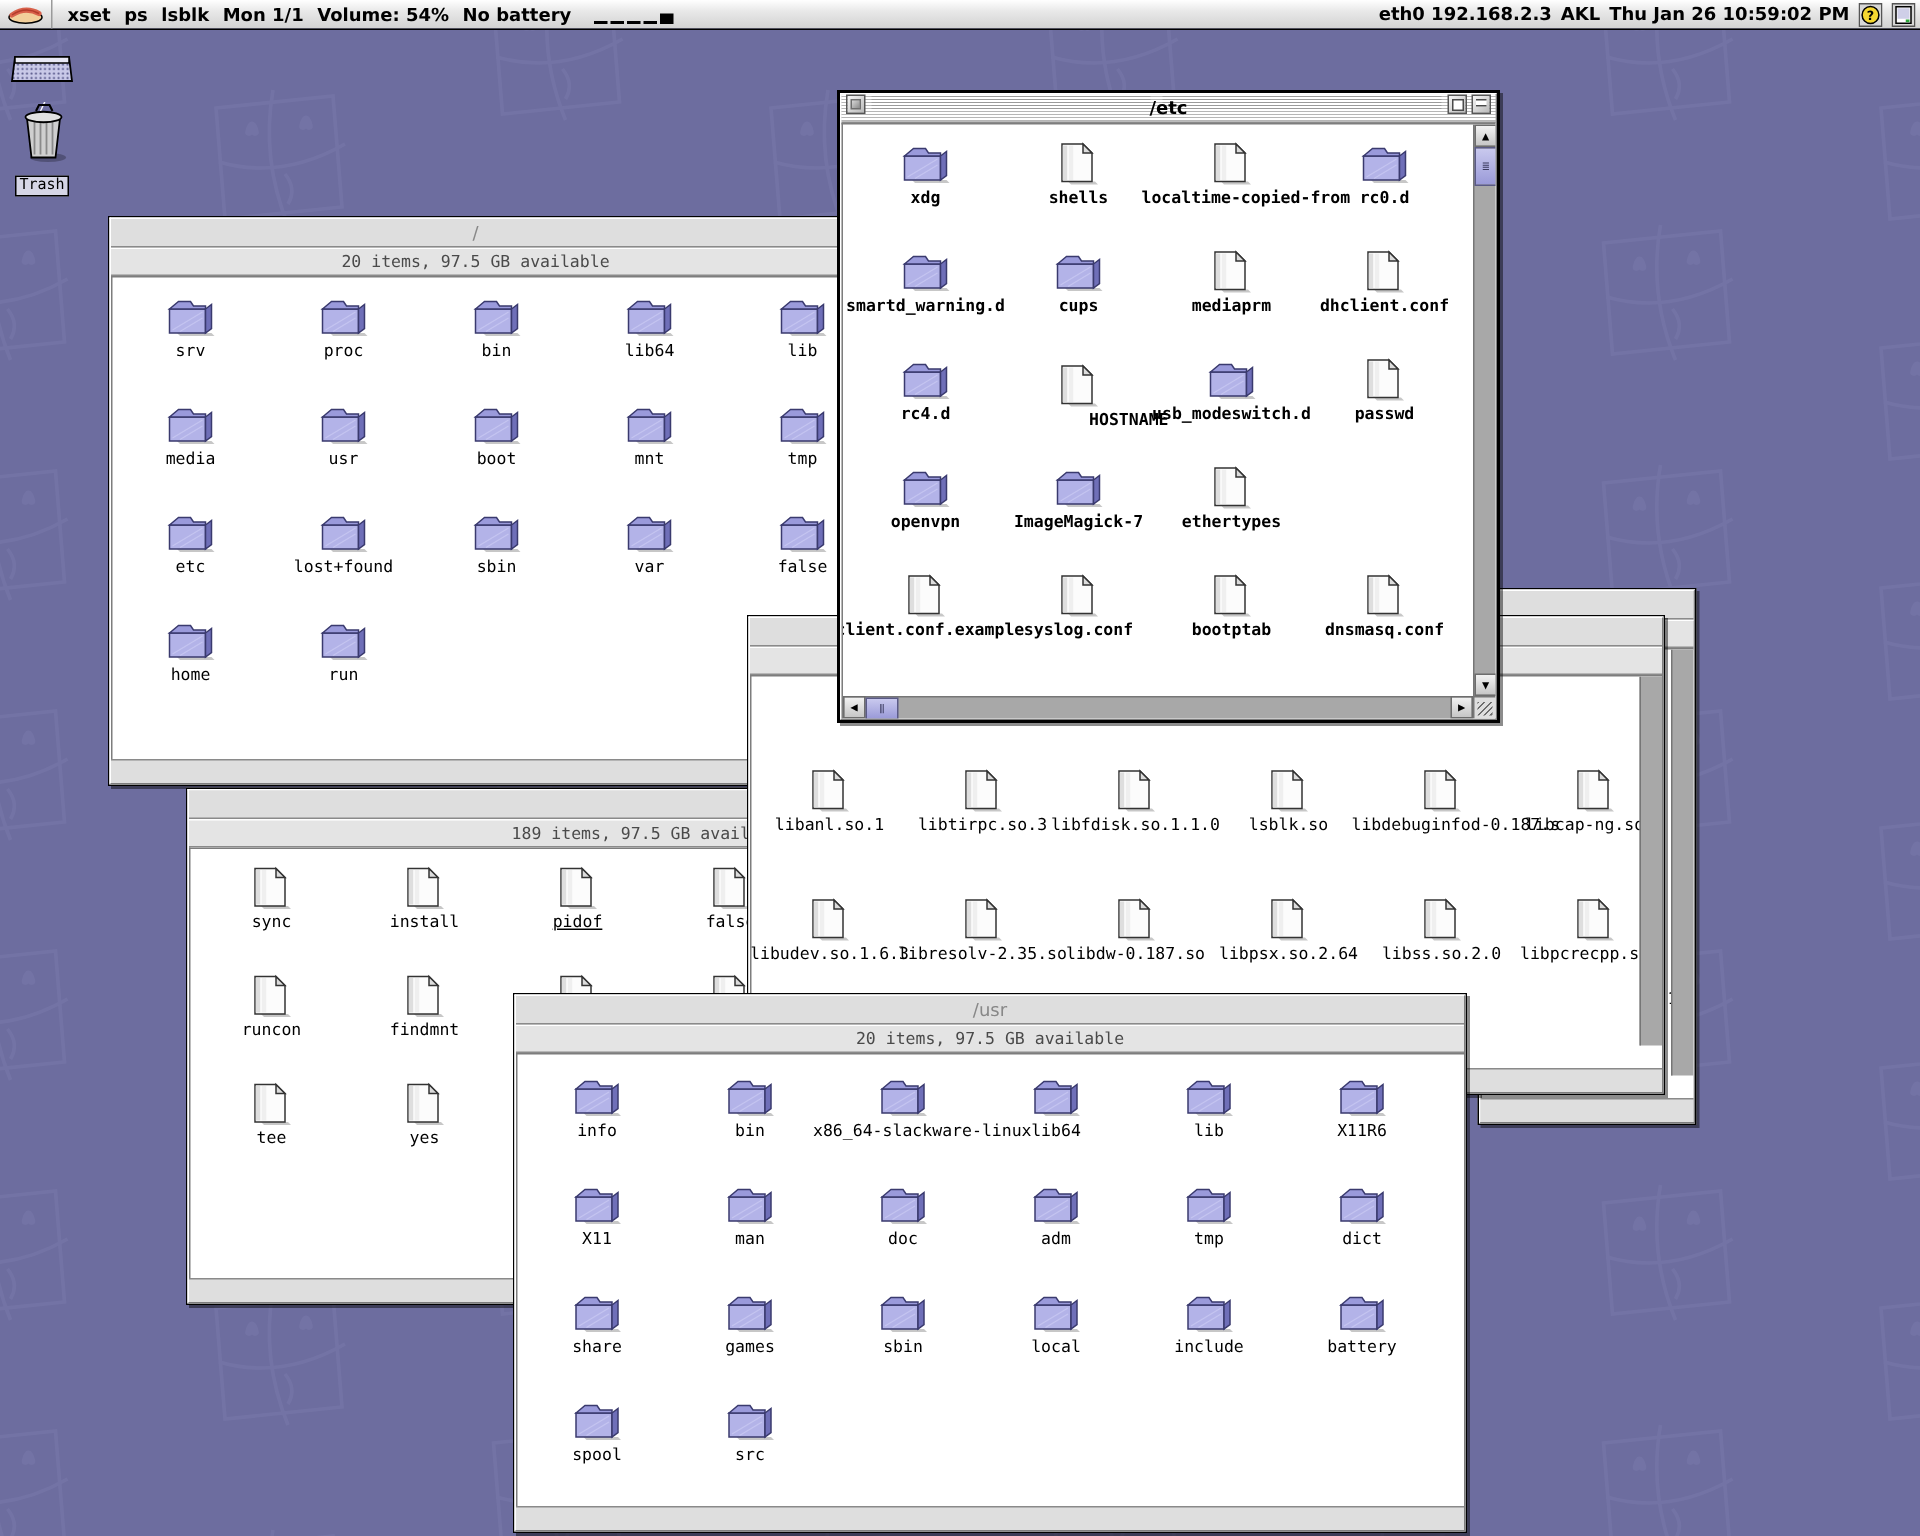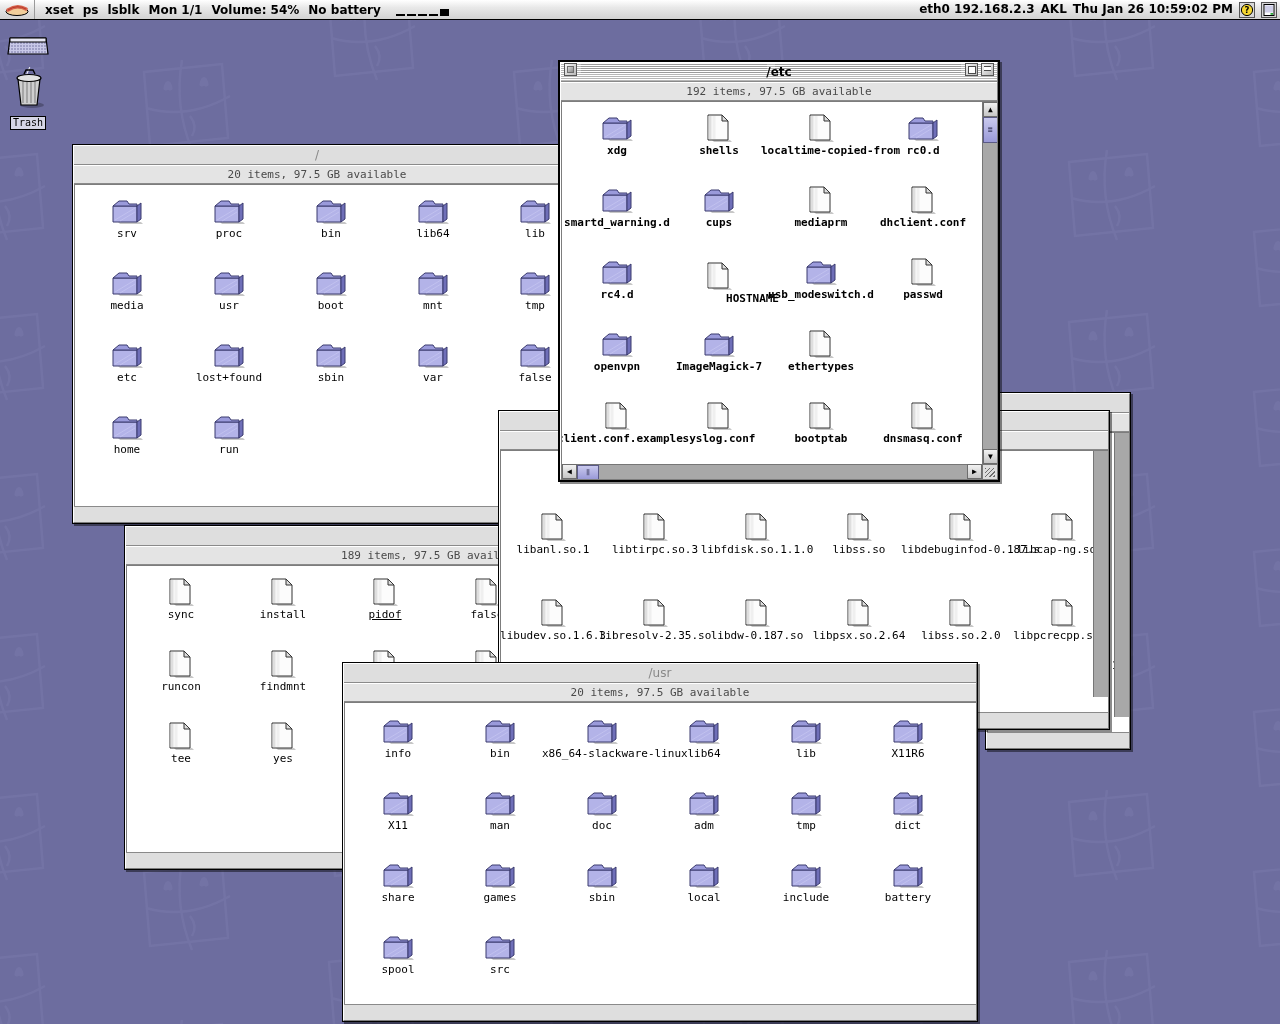--- a/index.html
+++ b/index.html
@@ -1413,21 +1413,21 @@
             <div class="fitem" style="left: 298px; top: 58px;">
               <div class="gi">
                 <svg width="34" height="32" viewBox="0 0 34 32">
     <path d="M10 28 L28 28 L30 30 L12 30 Z" fill="#000" opacity=".22"></path>
     <path d="M6 3 L20 3 L26 9 L26 28 L6 28 Z" fill="#fcfcfc" stroke="#333" stroke-width="1"></path>
     <path d="M20 3 L20 9 L26 9 Z" fill="#dcdcdc" stroke="#333" stroke-width="1"></path>
     <path d="M8 4 L8 27" stroke="#dedede" stroke-width="3"></path>
     <path d="M12 4 L12 27" stroke="#efefef" stroke-width="3"></path>
   </svg>
               </div>
-              <div class="nm">libss.so</div>
+              <div class="nm">lsblk.so</div>
             </div>
             <div class="fitem" style="left: 400px; top: 58px;">
               <div class="gi">
                 <svg width="34" height="32" viewBox="0 0 34 32">
     <path d="M10 28 L28 28 L30 30 L12 30 Z" fill="#000" opacity=".22"></path>
     <path d="M6 3 L20 3 L26 9 L26 28 L6 28 Z" fill="#fcfcfc" stroke="#333" stroke-width="1"></path>
     <path d="M20 3 L20 9 L26 9 Z" fill="#dcdcdc" stroke="#333" stroke-width="1"></path>
     <path d="M8 4 L8 27" stroke="#dedede" stroke-width="3"></path>
     <path d="M12 4 L12 27" stroke="#efefef" stroke-width="3"></path>
   </svg>
@@ -1791,21 +1791,20 @@
       <div class="titlebar active">
         <div class="tbox close"></div>
         <div class="tpin lft"></div>
         <div class="ttext">/etc</div>
         <div class="tpin"></div>
         <div class="tb-right">
           <div class="tbox zoom"></div>
           <div class="tbox shade"></div>
         </div>
       </div>
-      <div class="statusbar">192 items, 97.5 GB available</div>
       <div class="content">
         <div class="iconarea" id="area-etc" style="right:15px;bottom:15px;font-weight:bold;">
             <div class="fitem" style="left: -5px; top: 8px;">
               <div class="gi">
                 <svg width="34" height="30" viewBox="0 0 34 30">
     <path d="M8 25 L31 25 L33 27 L10 27 Z" fill="#000" opacity=".22"></path>
     <path d="M3 9 L3 25 L27 25 L27 9 Z" fill="#b3b3e8" stroke="#3a3a6e" stroke-width="1"></path>
     <path d="M3 9 L9 4 L17 4 L19 7 L27 7 L27 9 Z" fill="#9a9adb" stroke="#3a3a6e" stroke-width="1"></path>
     <path d="M27 9 L31 6 L31 22 L27 25 Z" fill="#6f6fb8" stroke="#3a3a6e" stroke-width="1"></path>
     <path d="M5 23 L25 11 M10 24 L25 15" stroke="#c9c9f2" stroke-width="0.8" opacity=".8"></path>

